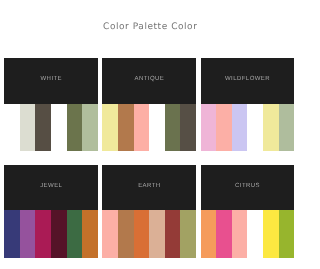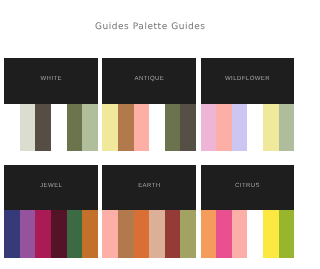--- a/index.html
+++ b/index.html
@@ -12,21 +12,21 @@
   .palette{width:93.533px;}
   .band{height:45.9px;background:#1e1e1e;position:relative;}
   .band-label{position:absolute;left:0;right:0;top:18.2px;text-align:center;font-family:"Liberation Sans",sans-serif;font-size:6px;line-height:6px;color:#a8a8a8;letter-spacing:0.45px;text-indent:0.45px;transform:translateZ(0);}
   .swatches{display:flex;height:47.4px;}
   .sw{flex:1 1 0;}
 </style>
 </head>
 <body>
 
 <div id="page">
-  <div id="title">Guides Palette Guides</div>
+  <div id="title">Color Palette Color</div>
   <div class="grid">
     <div class="row">
       <div class="palette">
         <div class="band">
             <span class="band-label">WHITE</span>
           </div>
         <div class="swatches">
             <div class="sw" style="background-color: rgb(255, 255, 255);"></div>
             <div class="sw" style="background-color: rgb(220, 221, 209);"></div>
             <div class="sw" style="background-color: rgb(86, 78, 68);"></div>

